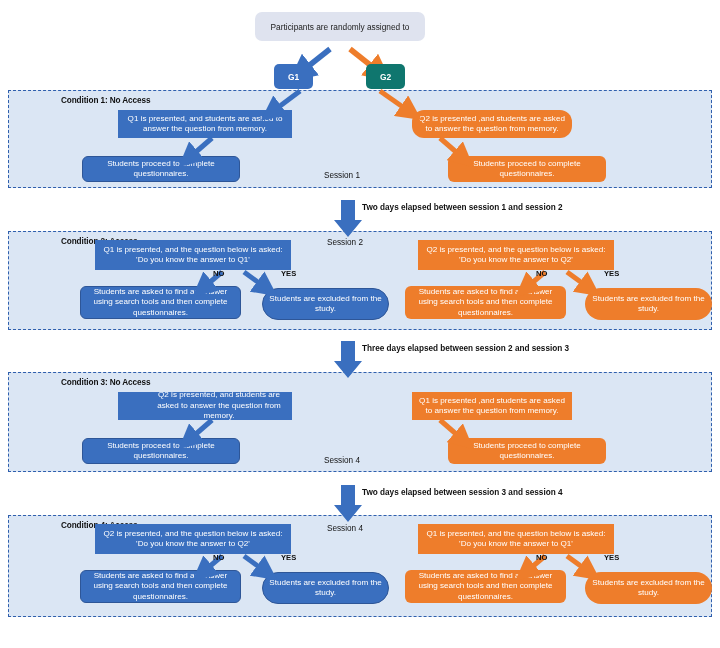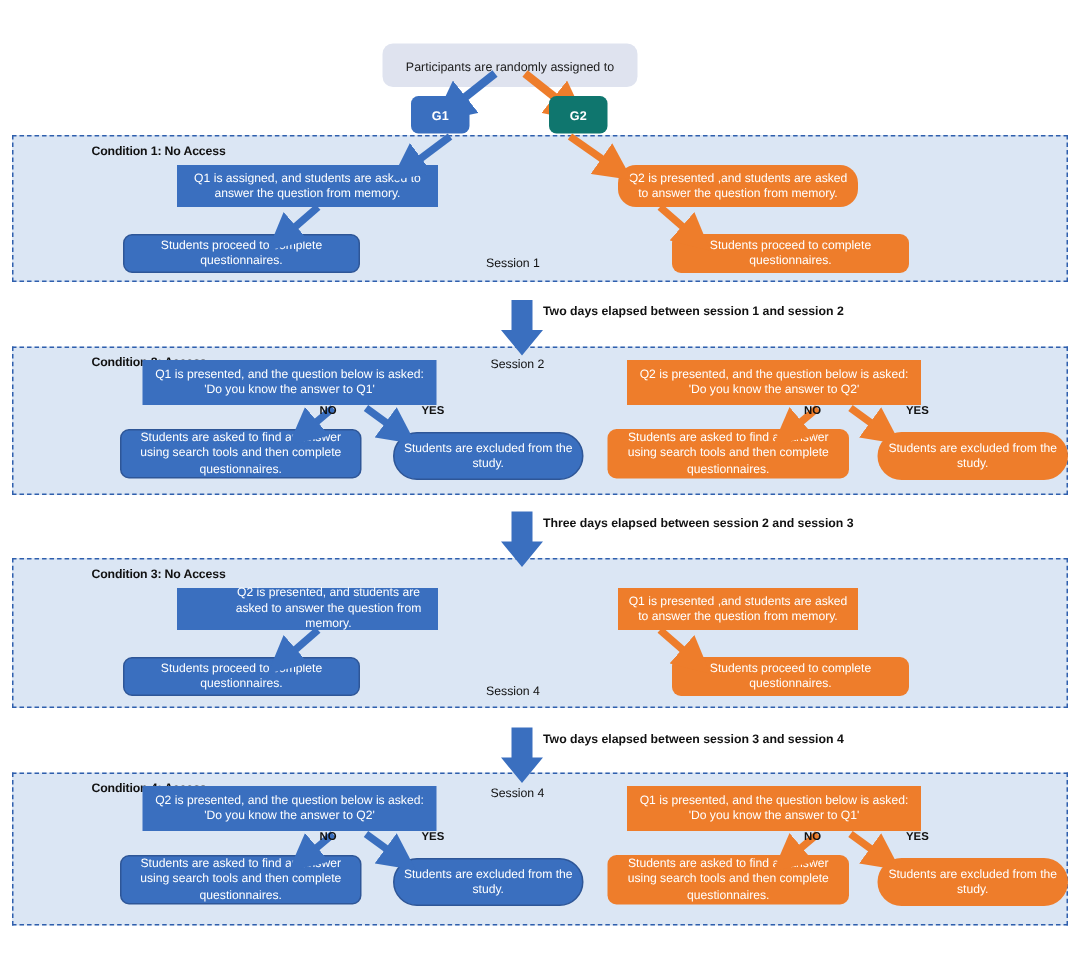--- a/index.html
+++ b/index.html
@@ -163,37 +163,37 @@
     <line x1="440" y1="420" x2="463" y2="440" stroke="#ee7d2b" stroke-width="5" marker-end="url(#aho)"></line>
 
     <path d="M341,485 h14 v20 h7 l-14 17 l-14 -17 h7 v-20 z" fill="#3a6fbf"></path>
 
     <line x1="222" y1="556" x2="203" y2="572" stroke="#3a6fbf" stroke-width="5" marker-end="url(#ahb)"></line>
     <line x1="244" y1="556" x2="266" y2="572" stroke="#3a6fbf" stroke-width="5" marker-end="url(#ahb)"></line>
     <line x1="545" y1="556" x2="526" y2="572" stroke="#ee7d2b" stroke-width="5" marker-end="url(#aho)"></line>
     <line x1="567" y1="556" x2="589" y2="572" stroke="#ee7d2b" stroke-width="5" marker-end="url(#aho)"></line>
   </svg>
 
-  <div class="header-box" style="left:255px; top:29px; width:170px; height:29px;">
+  <div class="header-box" style="left:255px; top:12px; width:170px; height:29px;">
     <span>Participants are randomly assigned to</span>
   </div>
 
   <div class="chip blue" style="left:274px; top:64px; width:39px; height:25px;">
     <span>G1</span>
   </div>
   <div class="chip orange" style="left:366px; top:64px; width:39px; height:25px;">
     <span>G2</span>
   </div>
 
   <div class="panel" style="left:8px; top:90px; width:704px; height:98px;">
     <div class="panel-title">Condition 1: No Access</div>
     <div class="session-label" style="left:315px; top:80px;">Session 1</div>
   </div>
   <div class="node blue sq" style="left:118px; top:110px; width:174px; height:28px;">
-    <span>Q1 is assigned, and students are asked to answer the question from memory.</span>
+    <span>Q1 is presented, and students are asked to answer the question from memory.</span>
   </div>
   <div class="node blue rounded" style="left:82px; top:156px; width:158px; height:26px;">
     <span>Students proceed to complete questionnaires.</span>
   </div>
   <div class="node orange sq" style="left:412px; top:110px; width:160px; height:28px;border-radius:12px;">
     <span>Q2 is presented ,and students are asked to answer the question from memory.</span>
   </div>
   <div class="node orange rounded" style="left:448px; top:156px; width:158px; height:26px;">
     <span>Students proceed to complete questionnaires.</span>
   </div>

